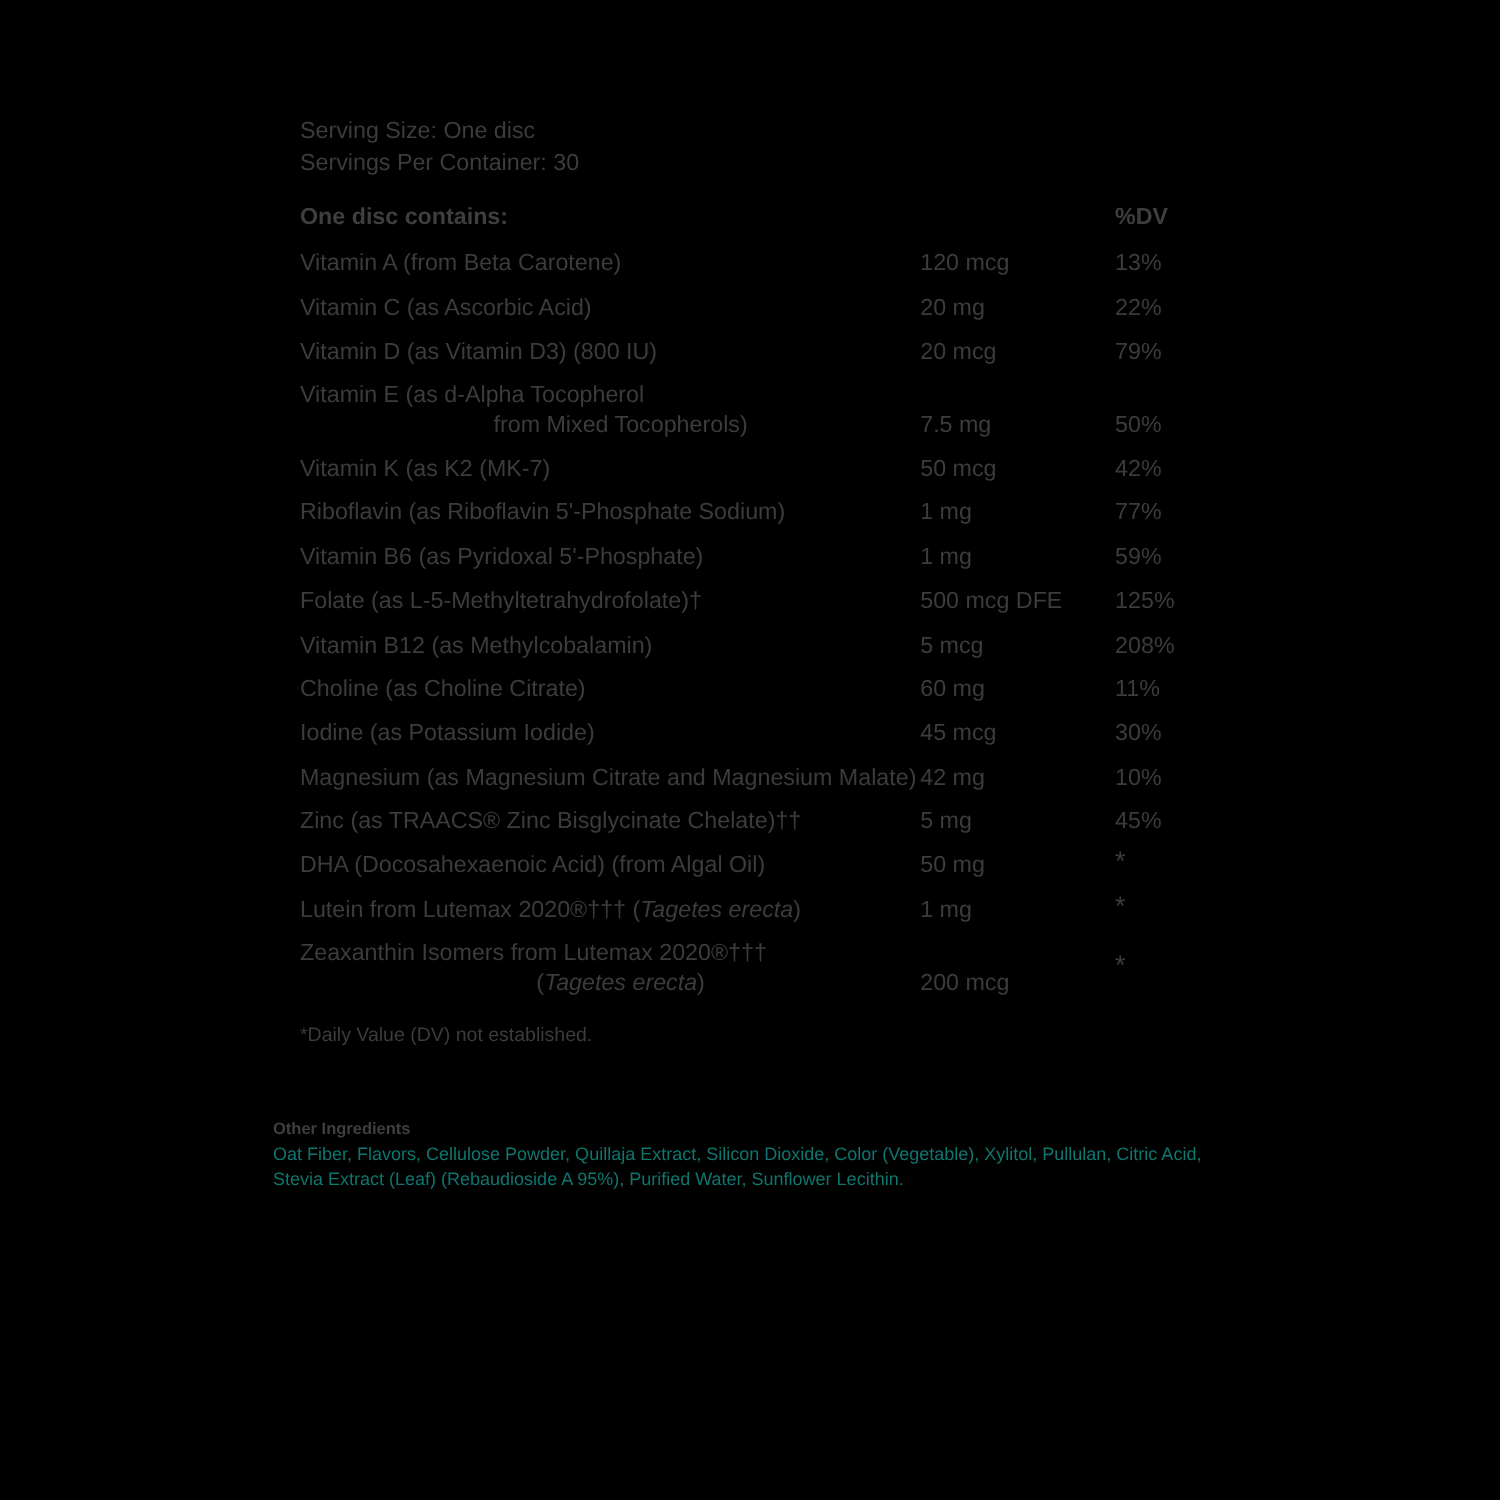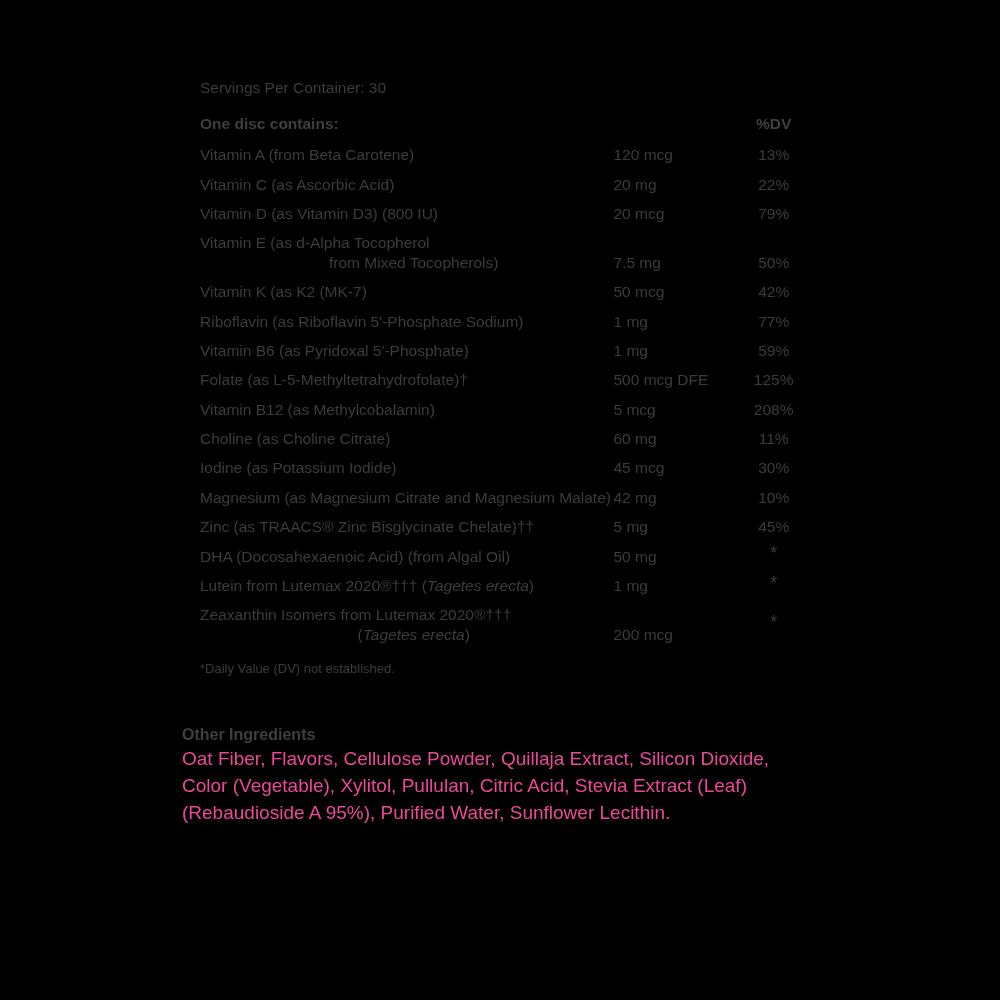--- a/index.html
+++ b/index.html
@@ -49,21 +49,21 @@
   table.facts td.name {
     width: 430px;
     padding-left: 18px;
   }
   table.facts td.amount {
     width: 128px;
     white-space: nowrap;
     padding-right: 4px;
   }
   table.facts td.dv {
-    text-align: center;
+    text-align: left;
     width: 62px;
     white-space: nowrap;
     padding-right: 18px;
   }
   tr.header-row td {
     font-weight: bold;
     padding-bottom: 7px;
     color: #3f3f3f;
   }
   td.dv.star {
@@ -81,39 +81,40 @@
   .footnote {
     margin: 12px 0 0 18px;
     font-size: 13px;
     color: #3c3c3c;
   }
   .other {
     margin-top: 50px;
     padding-left: 0px;
   }
   .other-title {
-    font-size: 16px;
+    font-size: 11px;
     font-weight: bold;
     color: #3f3f3f;
     margin-bottom: 2px;
   }
   .other-body {
-    font-size: 19px;
+    font-size: 12px;
     line-height: 1.42;
-    color: #ec4899;
+    color: #0f766e;
     width: 636px;
   }
 </style>
 </head>
 <body>
 
 <div class="panel">
 
 
   <div class="serving-block">
+    <div>Serving Size: One disc</div>
     <div>Servings Per Container: 30</div>
   </div>
 
   <table class="facts">
     <tbody>
       <tr class="header-row">
         <td class="name">One disc contains:</td>
         <td class="amount"></td>
         <td class="dv">%DV</td>
       </tr>

